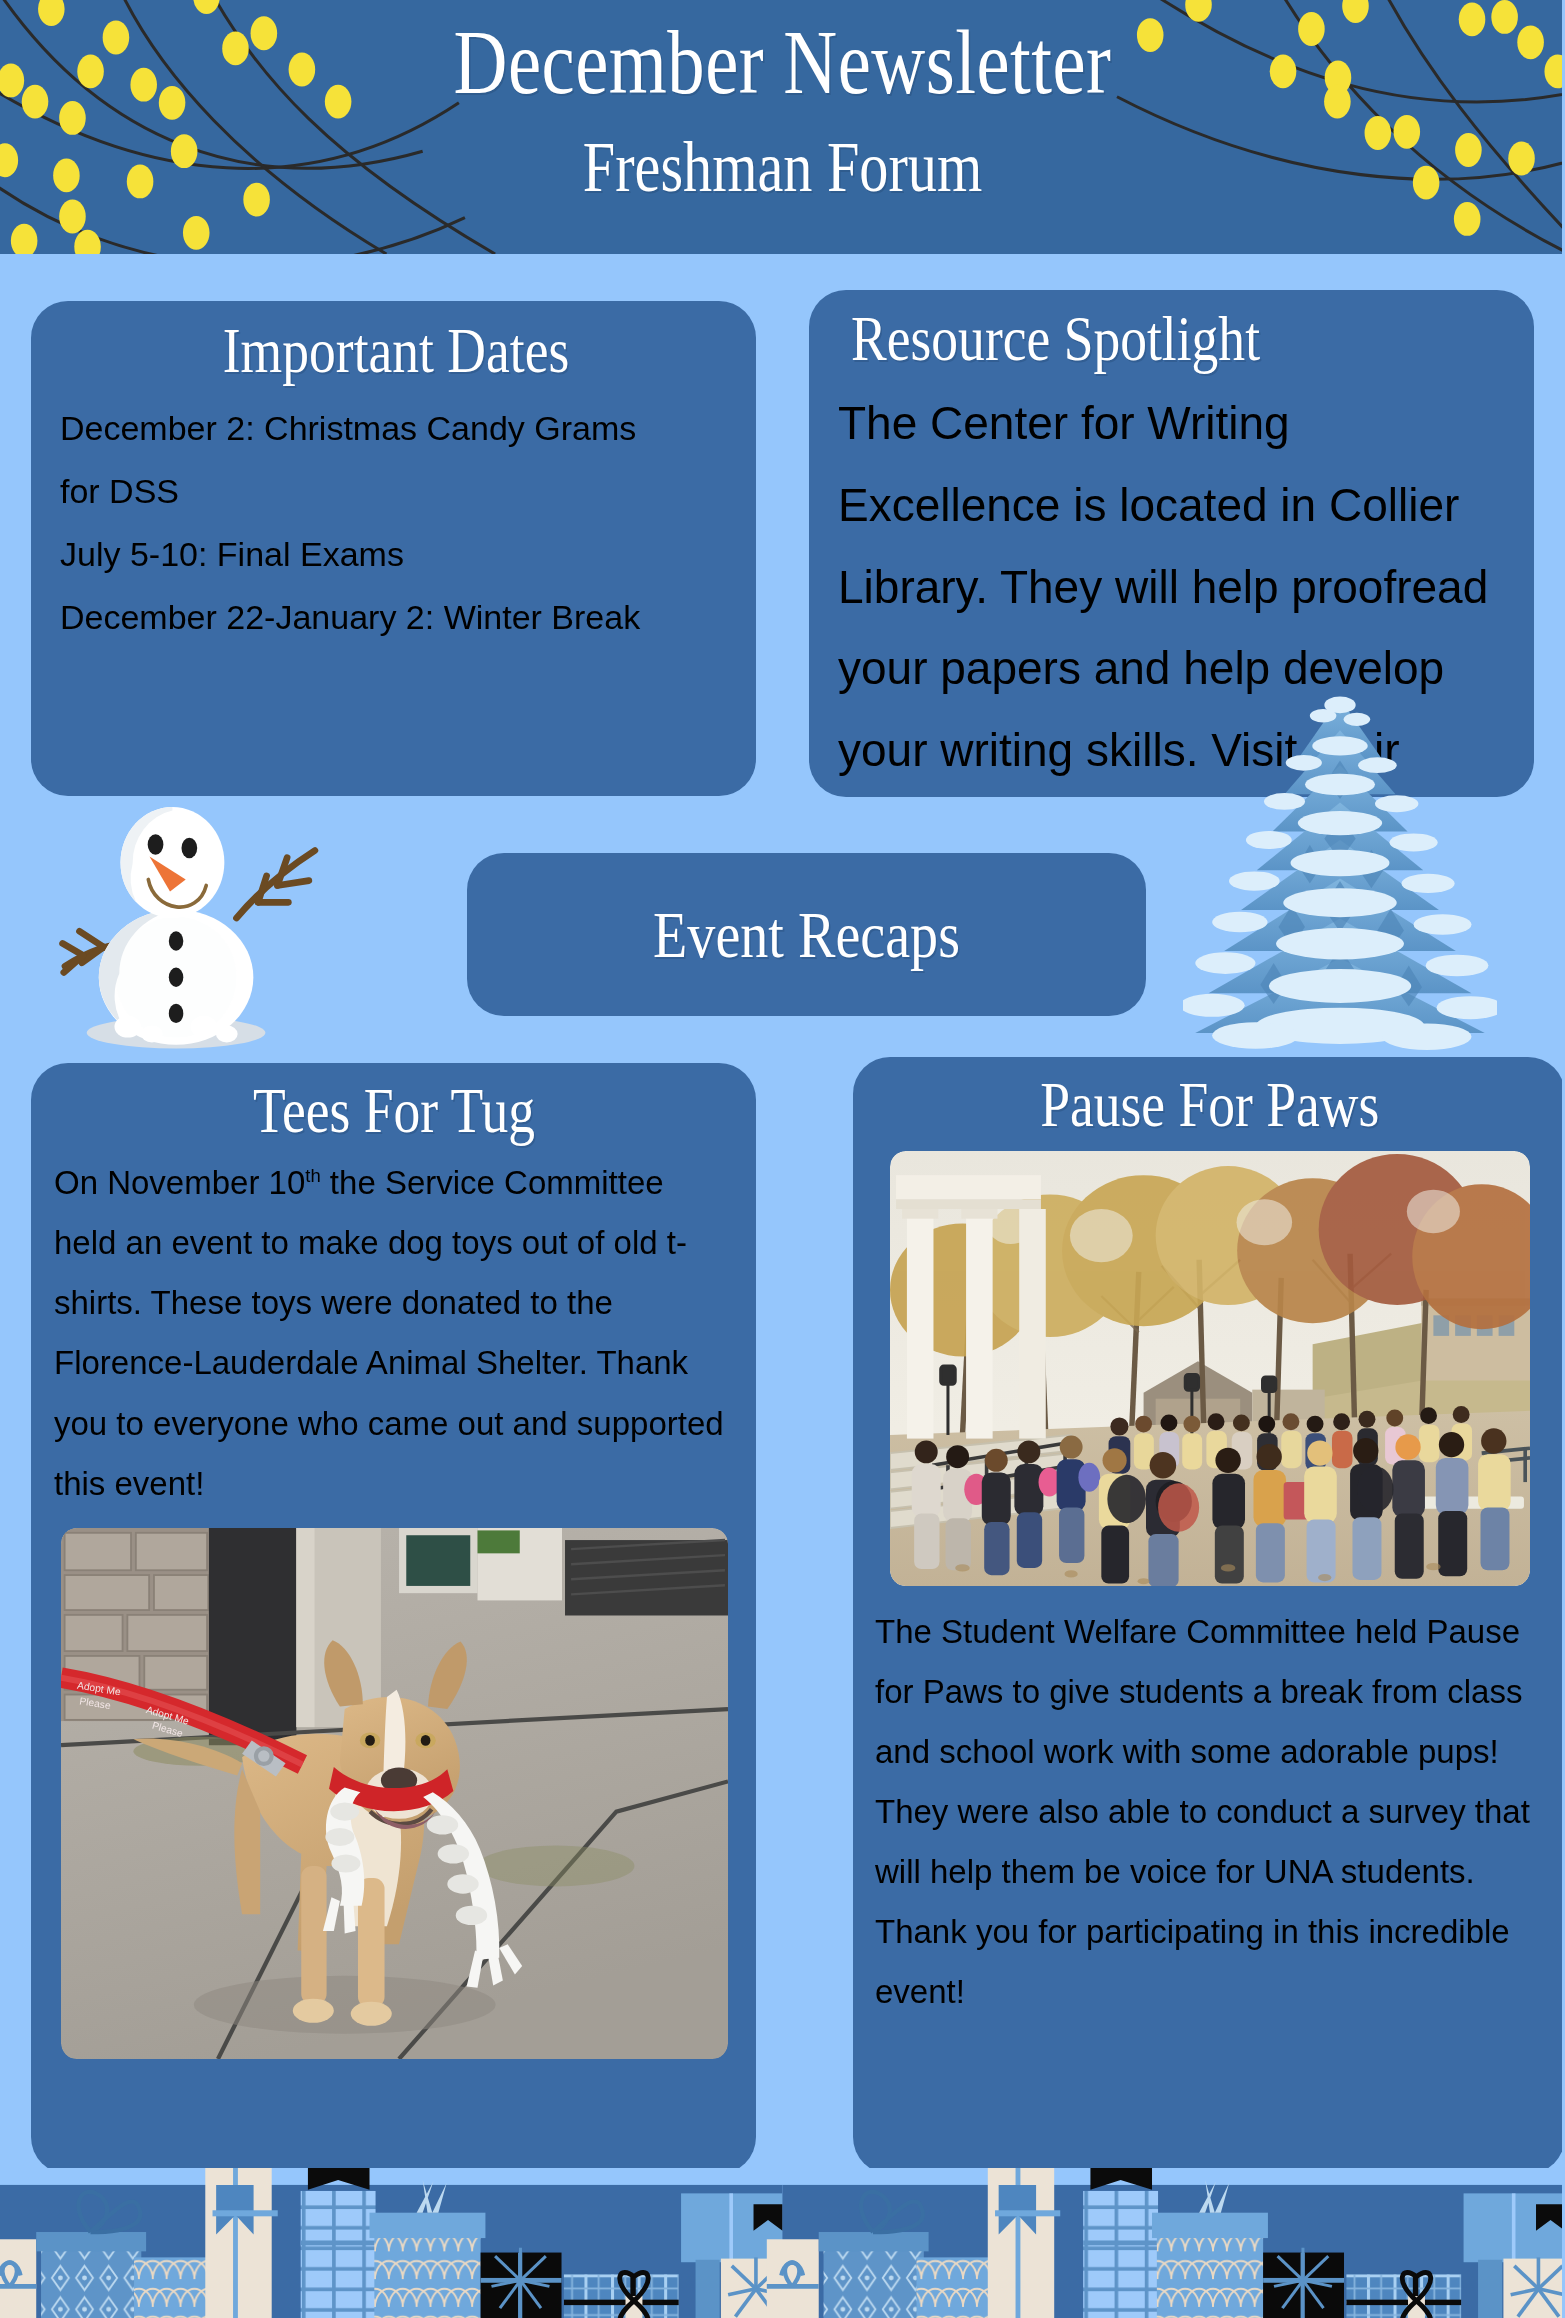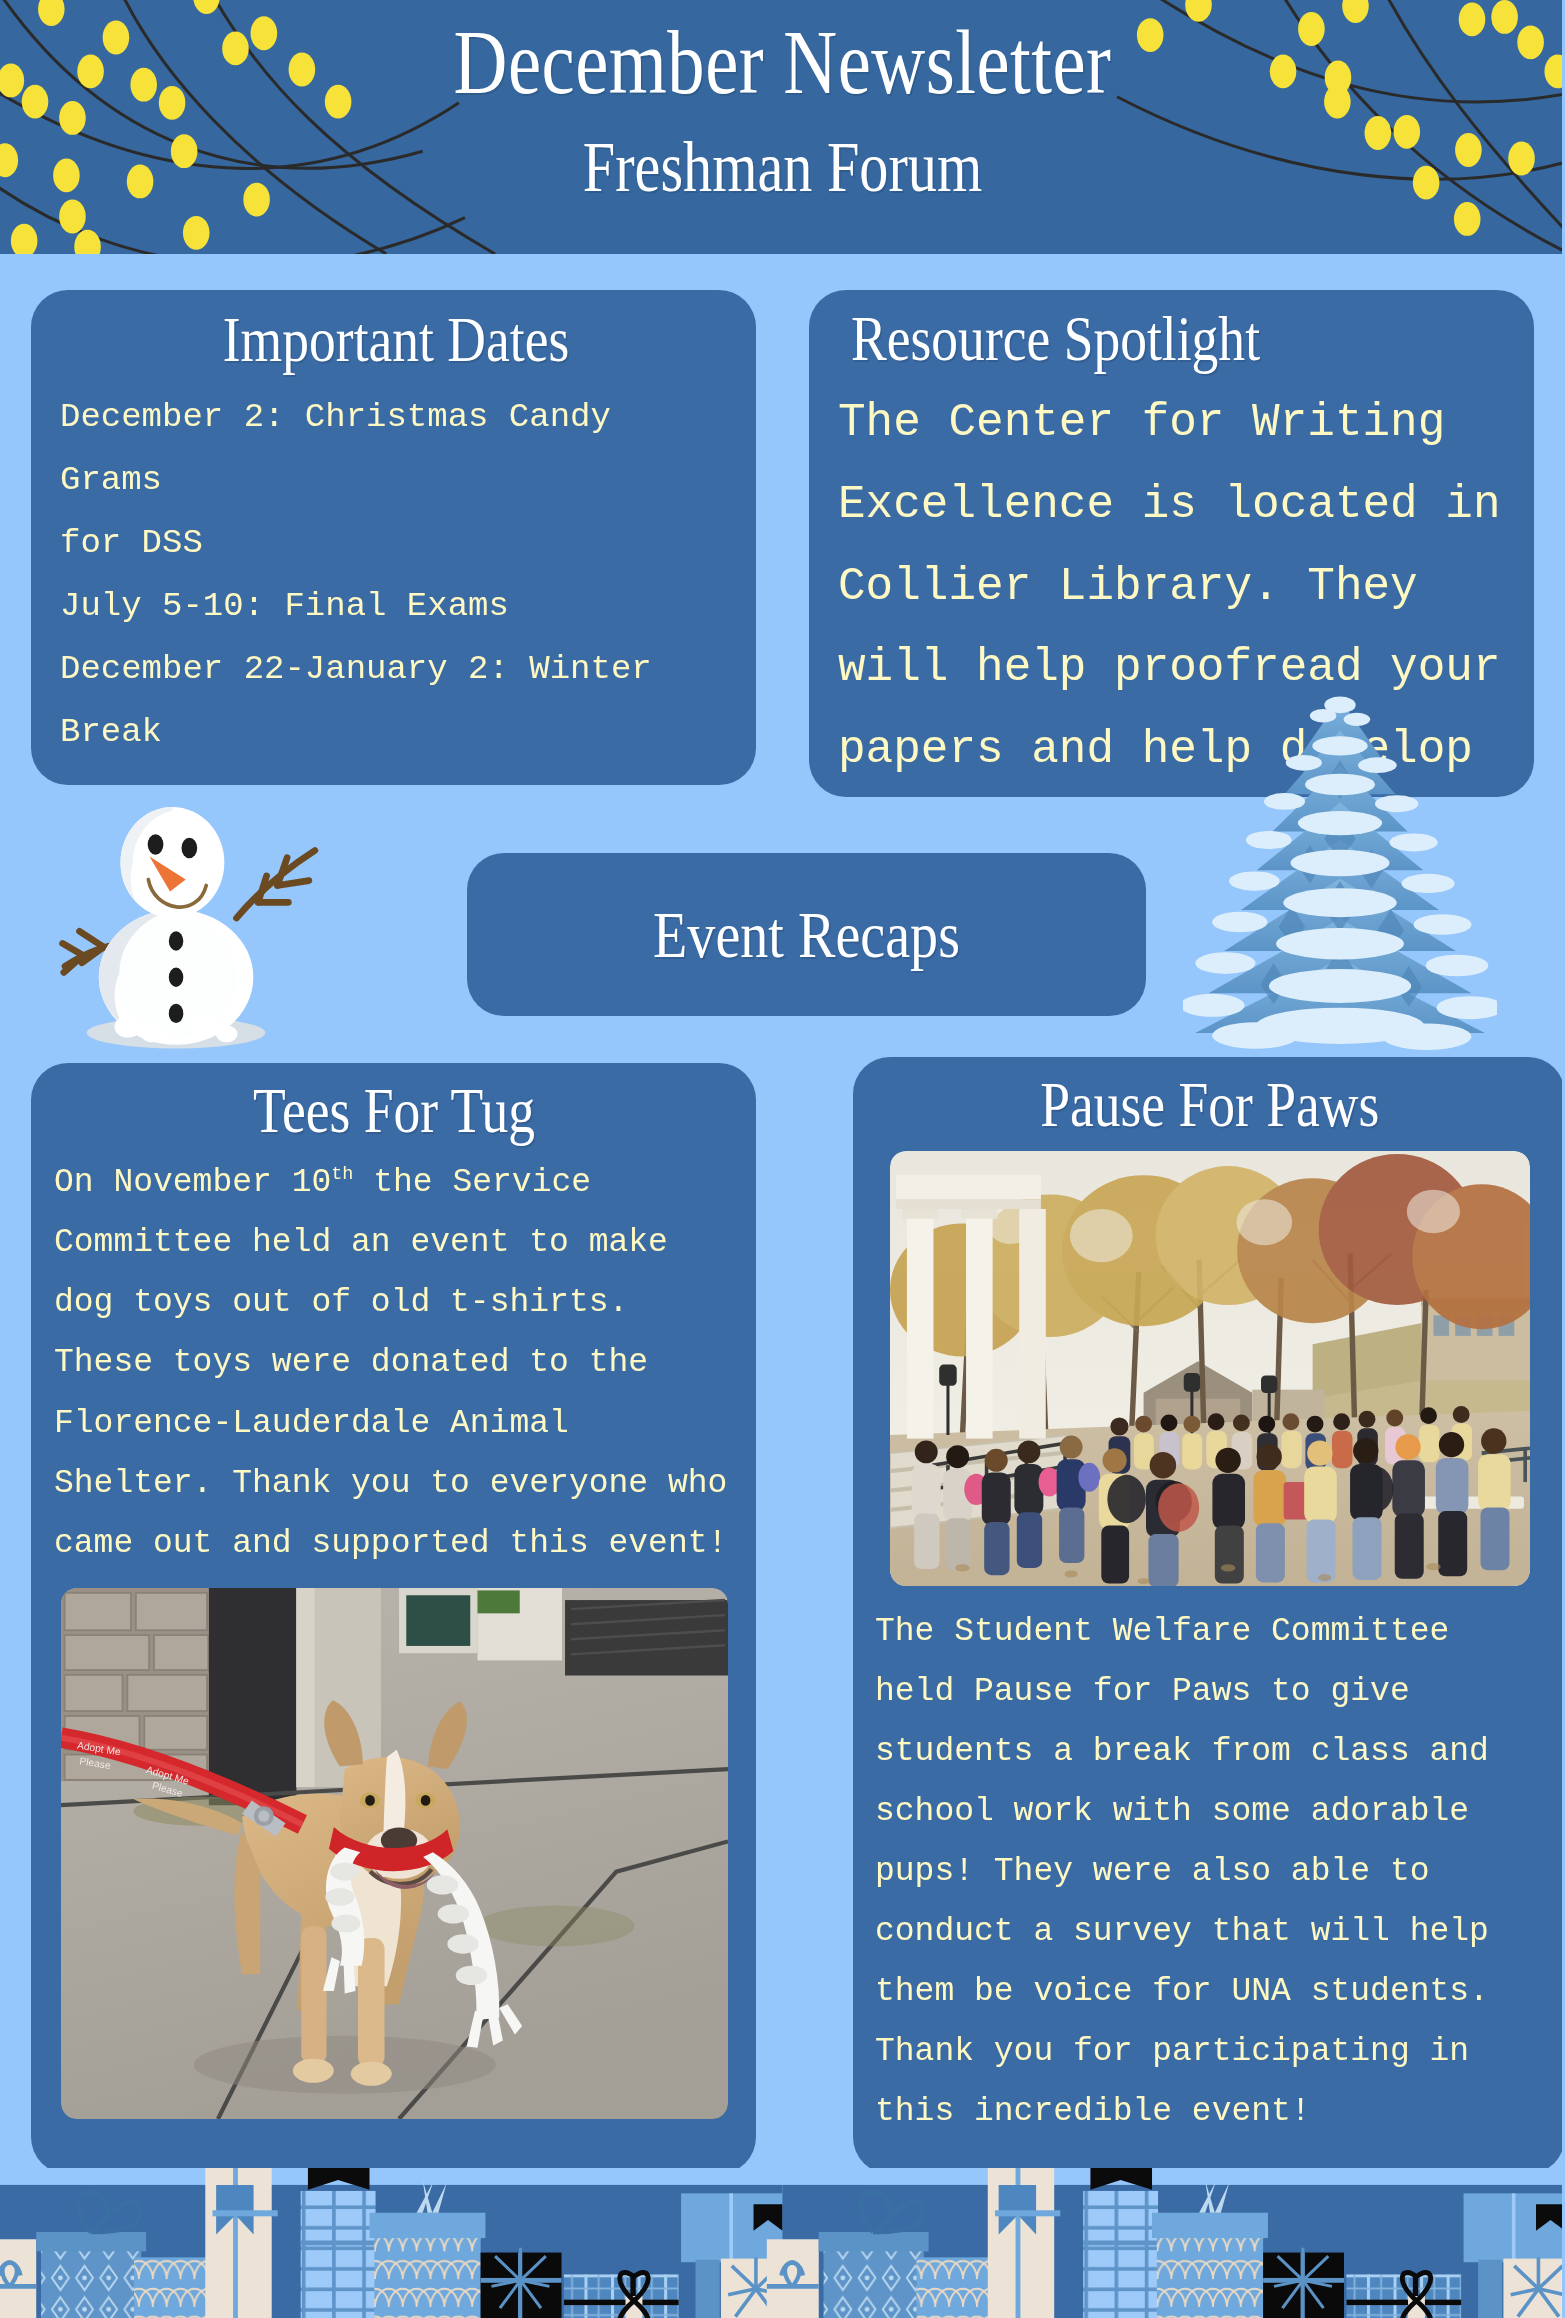--- a/index.html
+++ b/index.html
@@ -42,26 +42,26 @@
     box-sizing:border-box;overflow:hidden;
   }
   .card-title{
     color:#fff;text-align:center;font-size:58px;line-height:1.05;
     transform:scaleX(0.85);
     text-shadow:1.8px 1.8px 0 rgba(25,55,95,0.25);
     font-family:"Liberation Serif", serif;
     margin:0;
   }
   .card-body{
-    color:#fef9c3;font-size:35px;line-height:1.72;
-    font-family:Liberation Mono, monospace;
+    color:#000000;font-size:35px;line-height:1.72;
+    font-family:Liberation Sans, sans-serif;
   }
   .card-body p{margin:0;}
 
-  #card-dates{left:31px;top:290px;width:725px;height:495px;padding:17px 24px 0 29px;}
+  #card-dates{left:31px;top:301px;width:725px;height:495px;padding:17px 24px 0 29px;}
   #card-dates .card-title{font-size:63px;margin-bottom:13.3px;}
   #card-dates .card-body{font-size:34px;line-height:1.85;}
 
   #card-resource{left:809px;top:290px;width:725px;height:507px;padding:15.7px 28px 0 29px;}
   #card-resource .card-title{font-size:63px;text-align:left;transform-origin:left center;margin-bottom:11px;margin-left:13.3px;}
   #card-resource .card-body{font-size:46px;line-height:1.78;}
 
   #card-recaps{
     left:467px;top:853px;width:679px;height:163px;border-radius:37px;
     display:flex;align-items:center;justify-content:center;

